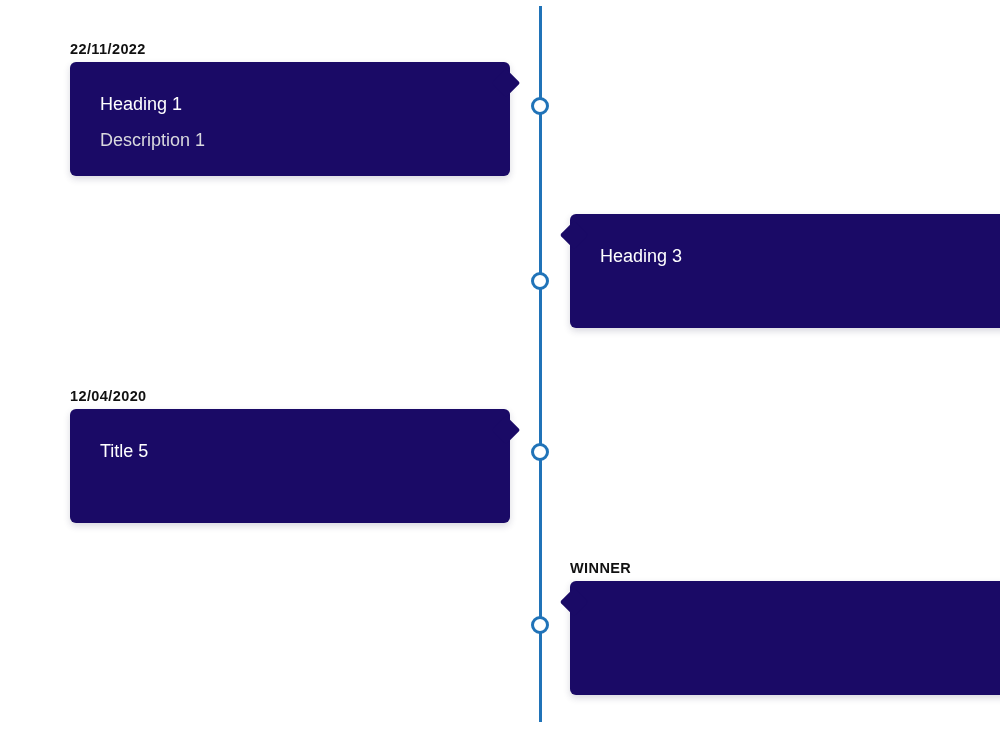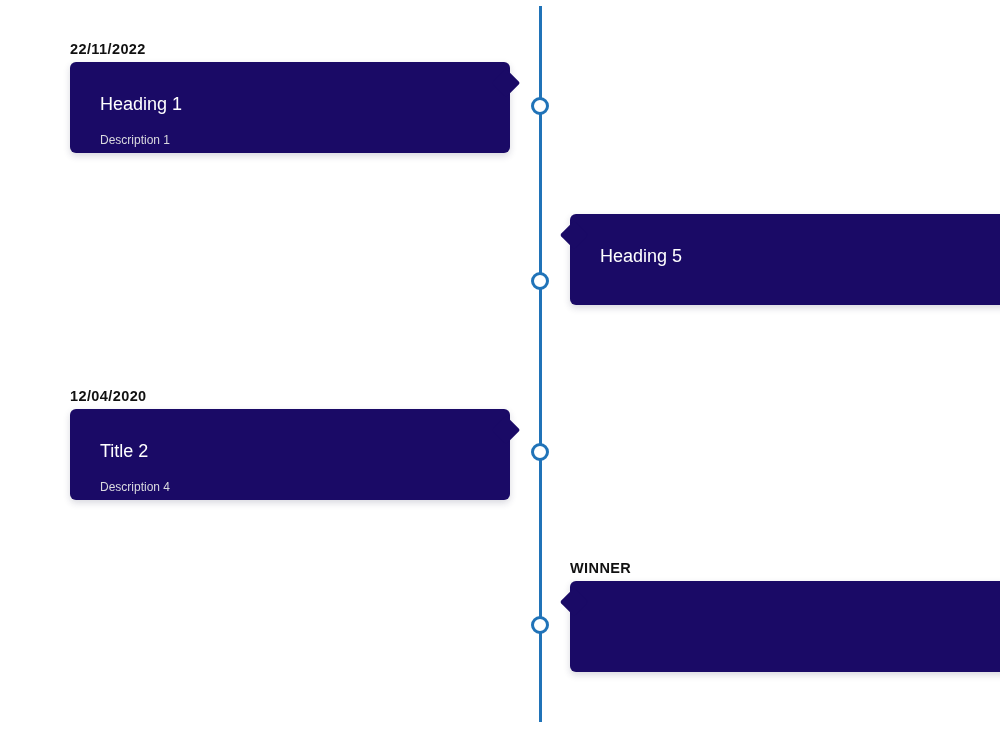--- a/index.html
+++ b/index.html
@@ -51,21 +51,21 @@
     font-weight:700;
     color:var(--label);
     letter-spacing:0.4px;
     height:18px;
     line-height:18px;
     margin-bottom:4px;
   }
   .card{
     position:relative;
     width:440px;
-    height:91px;
+    height:114px;
     background:var(--card);
     border-radius:6px;
     padding:30px 30px 0 30px;
     box-shadow:0 3px 7px rgba(40,40,80,0.18);
   }
   .arrow{
     position:absolute;
     top:11px;
     width:20px;
     height:20px;
@@ -76,21 +76,21 @@
   .item.left .arrow{right:-6px;}
   .item.right .arrow{left:-6px;}
   .card-heading{
     font-size:18px;
     line-height:24px;
     color:var(--heading);
     font-weight:400;
     margin-bottom:14px;
   }
   .card-desc{
-    font-size:12px;
+    font-size:18px;
     line-height:20px;
     color:var(--desc);
     font-weight:400;
   }
 </style>
 </head>
 <body>
 
 <div class="stage">
 
@@ -106,30 +106,29 @@
     <div class="card">
       <span class="arrow"></span>
       <div class="card-heading">Heading 1</div>
       <div class="card-desc">Description 1</div>
     </div>
   </div>
 
   <div class="item right" style="top:214px">
     <div class="card">
       <span class="arrow"></span>
-      <div class="card-heading">Heading 5</div>
+      <div class="card-heading">Heading 3</div>
     </div>
   </div>
 
   <div class="item left" style="top:387px">
     <div class="item-label">12/04/2020</div>
     <div class="card">
       <span class="arrow"></span>
-      <div class="card-heading">Title 2</div>
-      <div class="card-desc">Description 4</div>
+      <div class="card-heading">Title 5</div>
     </div>
   </div>
 
   <div class="item right" style="top:559px">
     <div class="item-label">WINNER</div>
     <div class="card">
       <span class="arrow"></span>
     </div>
   </div>
 

